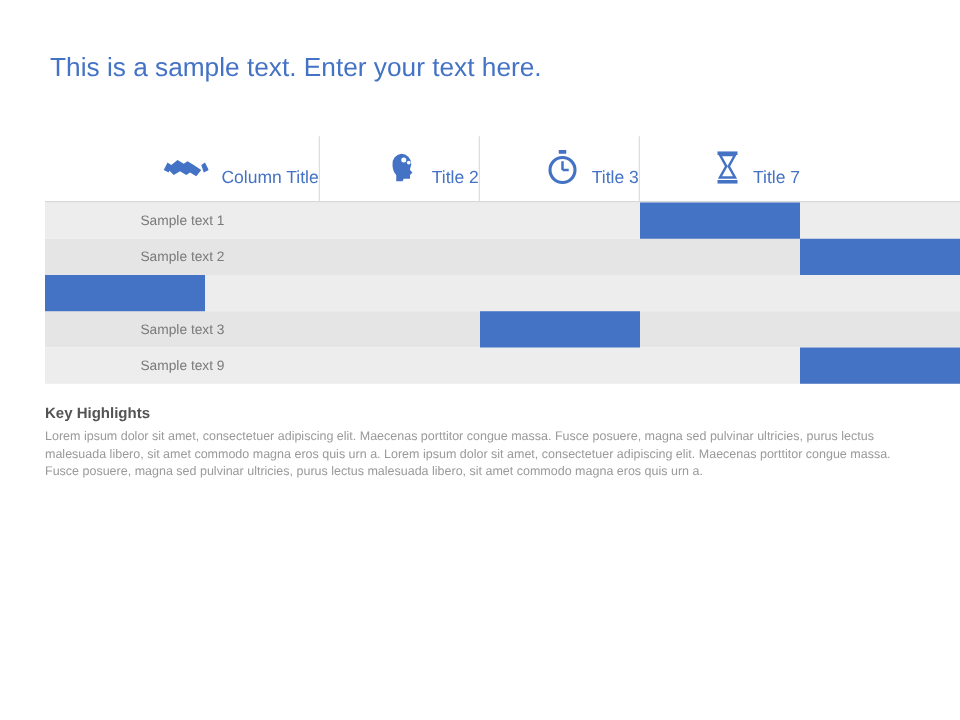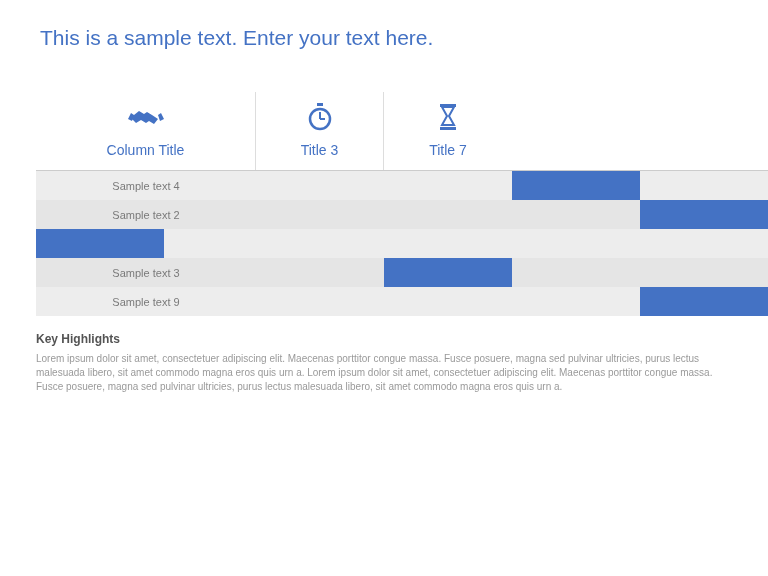--- a/index.html
+++ b/index.html
@@ -6,35 +6,35 @@
   body {
     width: 768px;
     height: 576px;
     font-family: Arial, Helvetica, sans-serif;
     background: #ffffff;
     overflow: hidden;
   }
   .slide-title {
     font-size: 21px;
     color: #4472c4;
-    padding: 26px 0 0 40px;
+    padding: 43px 0 0 40px;
     font-weight: 400;
   }
   .table {
     margin: 42px 0 0 36px;
     width: 732px;
   }
   .header-row {
     display: flex;
     border-bottom: 1px solid #ccc;
   }
   .header-cell {
     display: flex;
-    flex-direction: column;
-    align-items: center;
+    flex-direction: row;
+    align-items: flex-end;
     justify-content: flex-end;
     padding: 10px 0 12px 0;
     color: #4472c4;
     font-size: 14px;
     border-right: 1px solid #ddd;
     gap: 10px;
   }
   .header-cell:last-child { border-right: none; }
   .col0 { width: 220px; }
   .col1, .col2, .col3, .col4 { width: 128px; }
@@ -82,20 +82,30 @@
 <div class="table">
   <div class="header-row">
     <div class="header-cell col0">
       <span class="icon">
         <svg width="36" height="24" viewBox="0 0 36 24">
             <path d="M6 10l5-4 5 3 3-2 5 3 6 4-4 5-5-3-3 2-5-3-5 3-4-4z M3 8l3 2-2 6-4-2z M33 8l-3 2 2 6 4-2z"></path>
           </svg>
       </span>
       <span>Column Title</span>
     </div>
+    <div class="header-cell col2">
+      <span class="icon">
+        <svg width="26" height="26" viewBox="0 0 26 26">
+            <path d="M12 2a8 8 0 0 1 8 8c0 2-1 3-1 5l2 2-2 2v3h-5l-1 2H8v-5c-2-2-3-5-3-8a8 8 0 0 1 7-9z"></path>
+            <circle cx="14" cy="7" r="2" fill="#fff"></circle>
+            <circle cx="18" cy="9" r="1.5" fill="#fff"></circle>
+          </svg>
+      </span>
+      <span>Title 2</span>
+    </div>
     <div class="header-cell col3">
       <span class="icon">
         <svg width="26" height="28" viewBox="0 0 26 28">
             <rect x="10" y="0" width="6" height="3"></rect>
             <circle cx="13" cy="16" r="10" fill="none" stroke="#4472c4" stroke-width="2.5"></circle>
             <line x1="13" y1="16" x2="13" y2="9" stroke="#4472c4" stroke-width="2"></line>
             <line x1="13" y1="16" x2="18" y2="16" stroke="#4472c4" stroke-width="2"></line>
           </svg>
       </span>
       <span>Title 3</span>
@@ -106,21 +116,21 @@
             <rect x="2" y="0" width="16" height="3"></rect>
             <rect x="2" y="23" width="16" height="3"></rect>
             <path d="M4 3h12l-5 9 5 9H4l5-9z" fill="none" stroke="#4472c4" stroke-width="2"></path>
           </svg>
       </span>
       <span>Title 7</span>
     </div>
   </div>
 
   <div class="body-row row-odd">
-    <div class="body-cell col0">Sample text 4</div>
+    <div class="body-cell col0">Sample text 1</div>
     <div class="body-cell col1"></div>
     <div class="body-cell col2"></div>
     <div class="body-cell col3 filled"></div>
     <div class="body-cell col4"></div>
   </div>
   <div class="body-row row-even">
     <div class="body-cell col0">Sample text 2</div>
     <div class="body-cell col1"></div>
     <div class="body-cell col2"></div>
     <div class="body-cell col3"></div>

